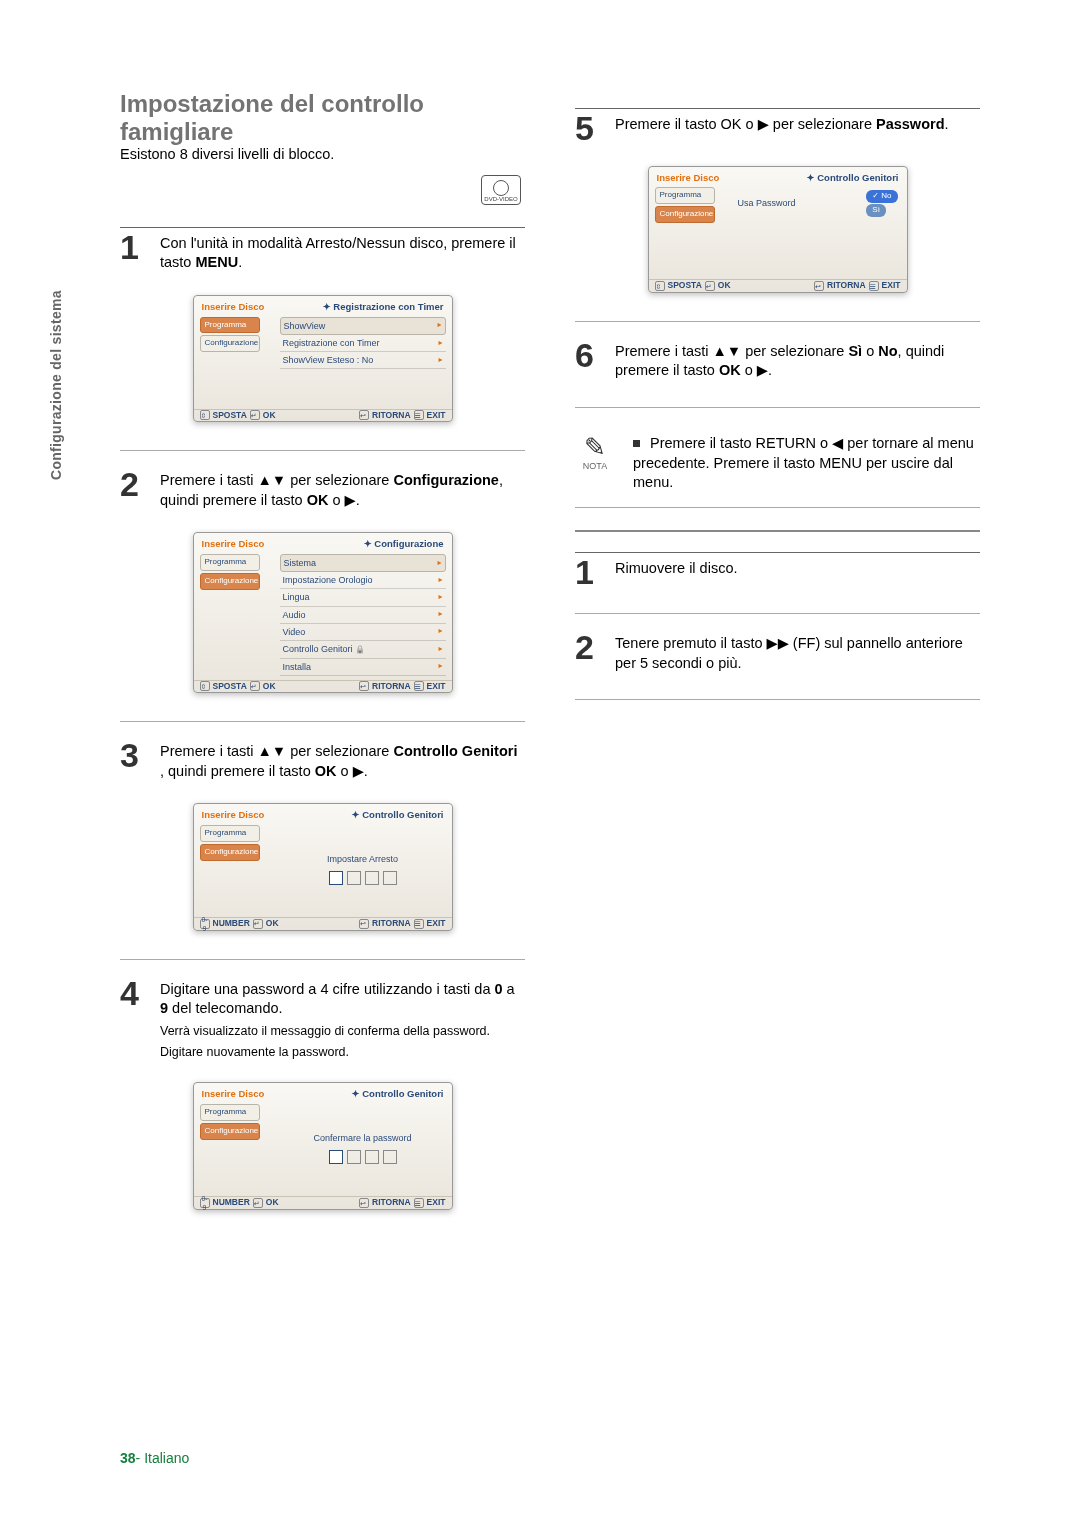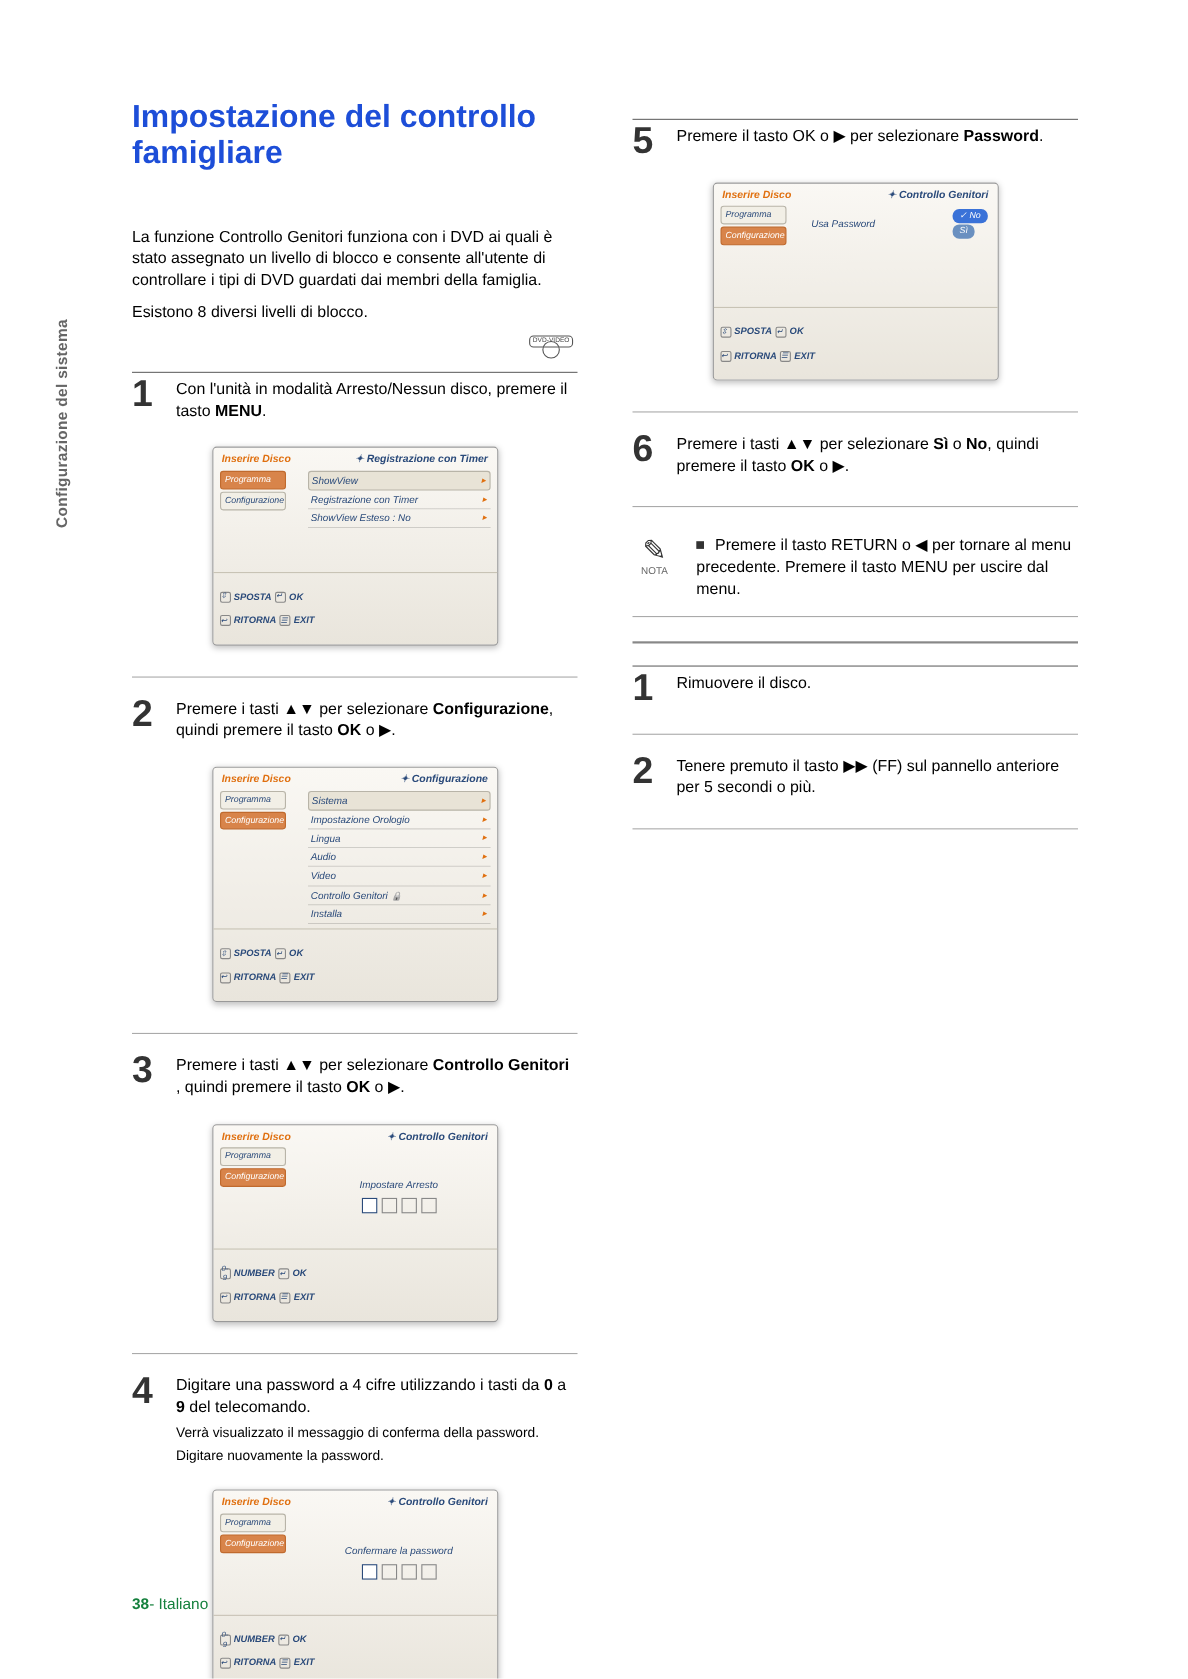--- a/index.html
+++ b/index.html
@@ -29,25 +29,24 @@
     letter-spacing: 0.3px;
   }
   .col {
     flex: 1;
     display: flex;
     flex-direction: column;
     font-size: 14.5px;
     line-height: 1.35;
   }
   h1 {
-    font-size: 29px;
-    color: #1d4ed8;
+    font-size: 24px;
+    color: #737373;
     font-weight: bold;
     line-height: 1.15;
-    margin-bottom: 50px;
   }
   .intro { margin-bottom: 10px; }
   .intro2 { margin-bottom: 6px; }
   .dvdlogo {
     align-self: flex-end;
     width: 40px; height: 30px;
     border: 1.5px solid #555;
     border-radius: 4px;
     margin: 4px 4px 22px 0;
     position: relative;
@@ -79,21 +78,20 @@
   .hr { border: none; border-top: 1px solid #aaa; margin: 14px 0 18px; }
   .osd {
     width: 260px;
     margin: 10px auto 14px;
     border: 1px solid #999;
     border-radius: 4px;
     background: linear-gradient(#faf8f4,#e9e5dc);
     box-shadow: 0 2px 6px rgba(0,0,0,0.25);
     font-size: 9px;
     color: #2a4a7a;
-    font-style: italic;
   }
   .osd-hdr {
     display: flex; justify-content: space-between;
     padding: 5px 8px 3px;
     font-weight: bold;
     color:#e07010;
     font-size:9.5px;
   }
   .osd-hdr .r { color:#2a4a7a; }
   .osd-body {
@@ -117,26 +115,25 @@
   .row {
     display:flex; justify-content:space-between; align-items:center;
     border-bottom:1px solid rgba(0,0,0,0.15);
     padding:2px 3px;
     color:#2a4a7a;
   }
   .row.sel { background:#e8e3d6; border:1px solid #b8b4a8; border-radius:3px;}
   .tri { color:#e07010; font-size:8px; }
   .osd-ftr {
     border-top:1px solid #c8c3b5;
-    padding:16px 6px;
+    padding:0 6px;
     display:flex; gap:10px;
     font-size:8.5px;
     color:#2a4a7a;
     justify-content: space-between;
-    flex-direction: column;
   }
   .osd-ftr span{display:flex;align-items:center;gap:3px;}
   .chip{display:inline-block;width:10px;height:10px;border:1px solid #888;border-radius:2px;font-size:7px;line-height:9px;text-align:center;}
   .pwbox {
     display:flex; gap:4px; justify-content:center; margin-top:4px;
   }
   .pwcell{width:14px;height:14px;border:1.5px solid #2a4a7a;background:#fff;}
   .pwcell.dash{background:transparent;border-color:#888;}
   .noteblk {
     display:flex; gap:18px; padding: 8px 0 0;
@@ -176,21 +173,20 @@
 </style>
 </head>
 <body>
 
 <div class="page">
   <div class="sidetab">Configurazione del sistema</div>
 
   <div class="col">
     <h1>Impostazione del controllo famigliare</h1>
 
-    <p class="intro">La funzione Controllo Genitori  funziona con i DVD ai quali è stato assegnato un livello di blocco e consente all'utente di controllare i tipi di DVD guardati dai membri della famiglia.</p>
     <p class="intro2">Esistono 8 diversi livelli di blocco.</p>
     <div class="dvdlogo">DVD-VIDEO</div>
 
     <hr class="thinrule">
 
     <div class="step">
       <div class="stepnum">1</div>
       <div class="steptxt">
         <span>Con l'unità in modalità Arresto/Nessun disco, premere il tasto </span><b>MENU</b><span>.</span>
       </div>

